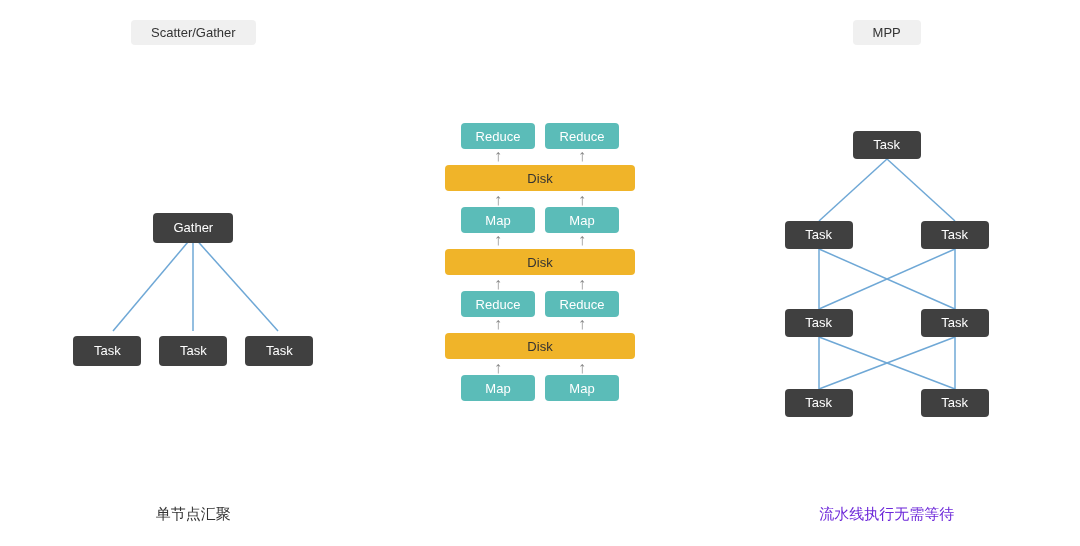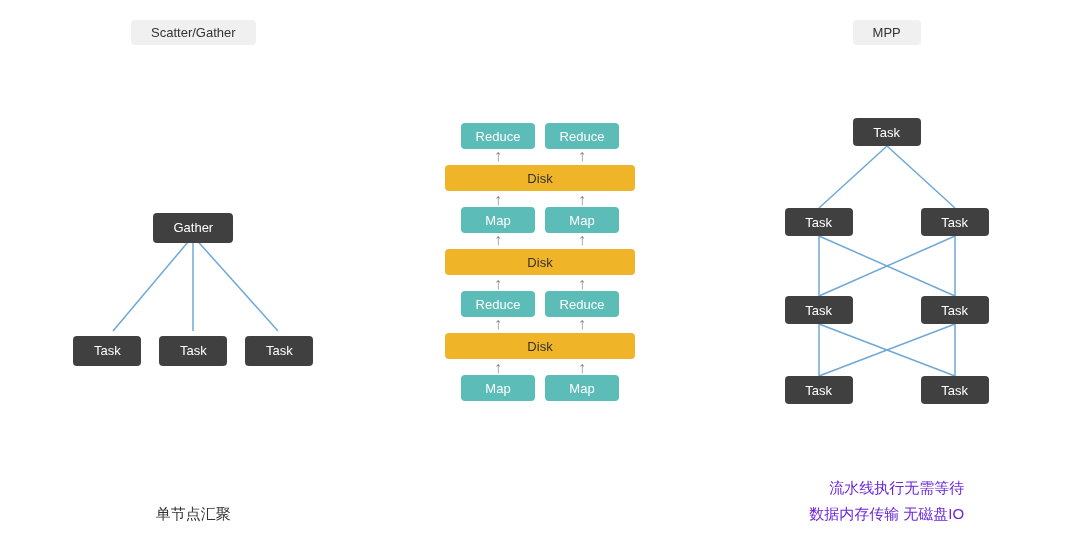--- a/index.html
+++ b/index.html
@@ -377,17 +377,16 @@
           <span>Task</span>
         </div>
 
         <div class="node node-blue mpp-node" style="top:258px; left:164px;">
           <span>Task</span>
         </div>
       </div>
     </div>
     <div class="caption-area orange">
       <div>流水线执行无需等待</div>
-      <div>数据内存传输 无磁盘IO</div>
     </div>
   </div>
 
 </div>
 
 </body></html>

